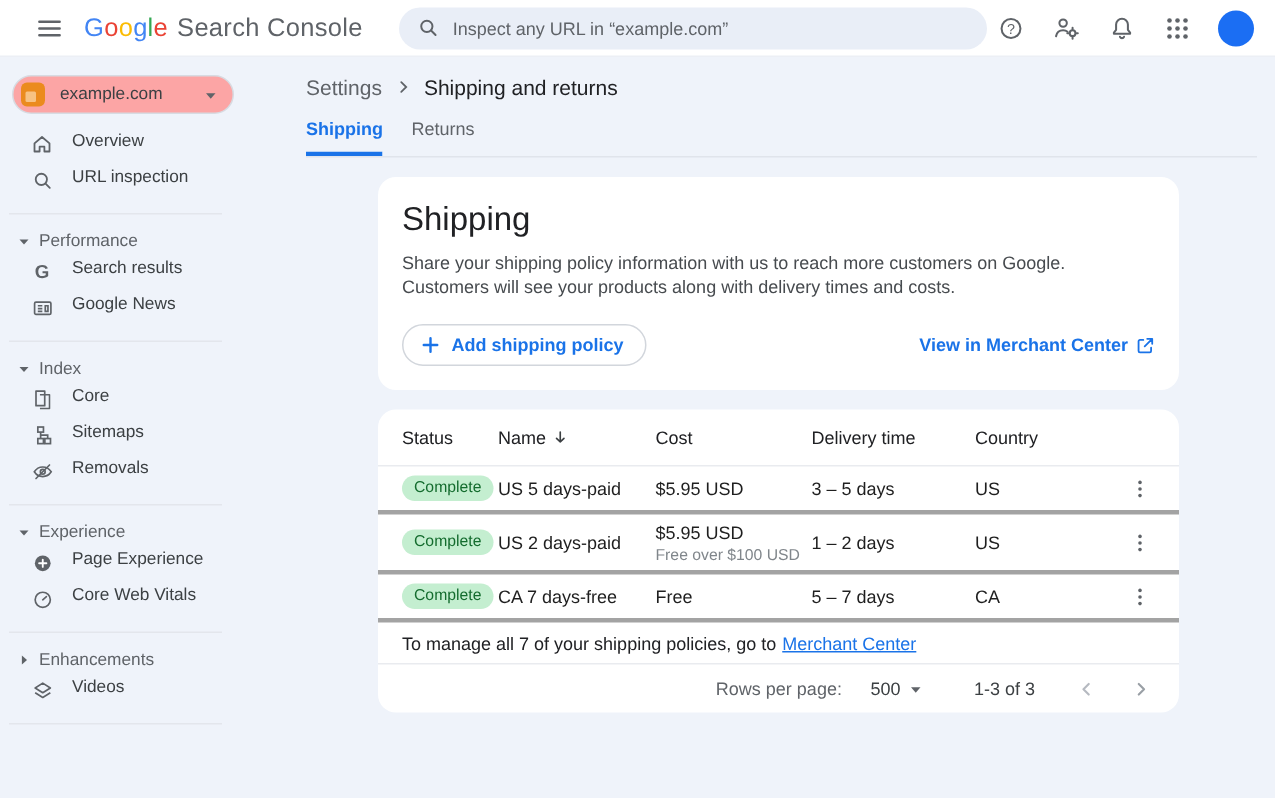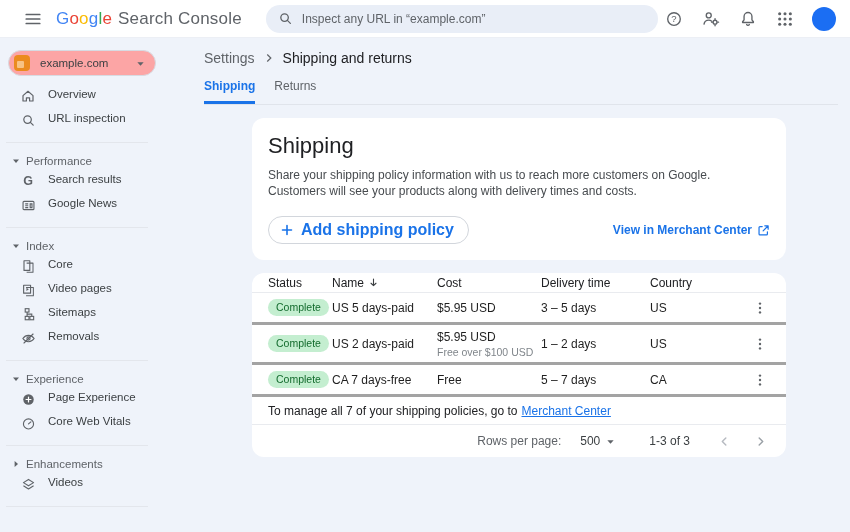--- a/index.html
+++ b/index.html
@@ -61,29 +61,29 @@
 
   
   .cards { width:534px; margin:13px 0 0 48px; }
   .card { background:#fff; border-radius:12px; }
   .card.head-card { padding:15px 16px 16px; }
   .card-title { font-size:22px; color:#202124; font-weight:400; }
   .card-desc { margin-top:8px; font-size:12px; line-height:16px; color:#474b4f; }
   .actions { margin-top:17px; display:flex; align-items:center; }
   .add-btn { height:28px; border:1px solid #d2d6dc; border-radius:14px; background:#fff;
     display:flex; align-items:center; gap:7px; padding:0 14px 0 11px; cursor:pointer;
-    color:#1a73e8; font-size:16px; font-weight:700; font-family:inherit; }
+    color:#1a73e8; font-size:12px; font-weight:700; font-family:inherit; }
   .mc-link { margin-left:auto; display:flex; align-items:flex-end; gap:5px; color:#1a73e8;
     font-size:12px; font-weight:700; text-decoration:none; cursor:pointer; }
 
   
   .table-card { margin-top:13px; font-size:12px; }
   .t-grid { display:grid; grid-template-columns:64px 105px 104px 109px 1fr 20px;
     align-items:center; padding:0 16px; }
-  .t-head { height:20px; border-bottom:1px solid #e9ebef; color:#202124; }
+  .t-head { height:38px; border-bottom:1px solid #e9ebef; color:#202124; }
   .t-head .hcell { display:flex; align-items:center; gap:4px; }
   .t-row { border-bottom:3px solid #a3a3a3; }
   .t-row.h1 { height:32px; }
   .t-row.h2 { height:40px; }
   .badge { display:inline-block; background:#c4eed0; color:#146c2e; font-size:10.5px;
     padding:3px 8px; border-radius:10px; line-height:1; }
   .cost-note { font-size:10.5px; color:#80868b; margin-top:2px; }
   .kebab { width:20px; height:24px; display:flex; align-items:center; justify-content:center;
     cursor:pointer; border-radius:50%; }
   .note-row { height:28px; display:flex; align-items:center; padding:0 16px;
@@ -232,30 +232,20 @@
         <span class="icn">
             <svg width="15" height="15" viewBox="0 0 16 16" fill="none" stroke="#5f6368" stroke-width="1.2" stroke-linejoin="round">
               <path d="M3.2 1.8h6.2v10.4H3.2z"></path>
               <path d="M6 4.4h6.8v9.8H6" stroke-width="1.1"></path>
             </svg>
           </span>
         <span class="lbl">Core</span>
       </div>
       <div class="side-item">
         <span class="icn">
-            <svg width="15" height="15" viewBox="0 0 16 16" fill="none" stroke="#5f6368" stroke-width="1.2" stroke-linejoin="round">
-              <path d="M2.8 2.4h7.4v8.4H2.8z"></path>
-              <path d="M5.4 4.8h7.8v8.8H5.4" stroke-width="1.1"></path>
-              <path d="M5.8 5l2.6 1.7-2.6 1.7z" fill="#5f6368" stroke="none"></path>
-            </svg>
-          </span>
-        <span class="lbl">Video pages</span>
-      </div>
-      <div class="side-item">
-        <span class="icn">
             <svg width="15" height="15" viewBox="0 0 16 16" fill="none" stroke="#5f6368" stroke-width="1.2">
               <rect x="4.5" y="1.8" width="4" height="3.6"></rect>
               <path d="M6.5 5.4v2.2M6.5 7.6h5v2.4M6.5 7.6v2.4"></path>
               <rect x="4.5" y="10" width="4" height="3.6"></rect>
               <rect x="9.5" y="10" width="4" height="3.6"></rect>
             </svg>
           </span>
         <span class="lbl">Sitemaps</span>
       </div>
       <div class="side-item">

